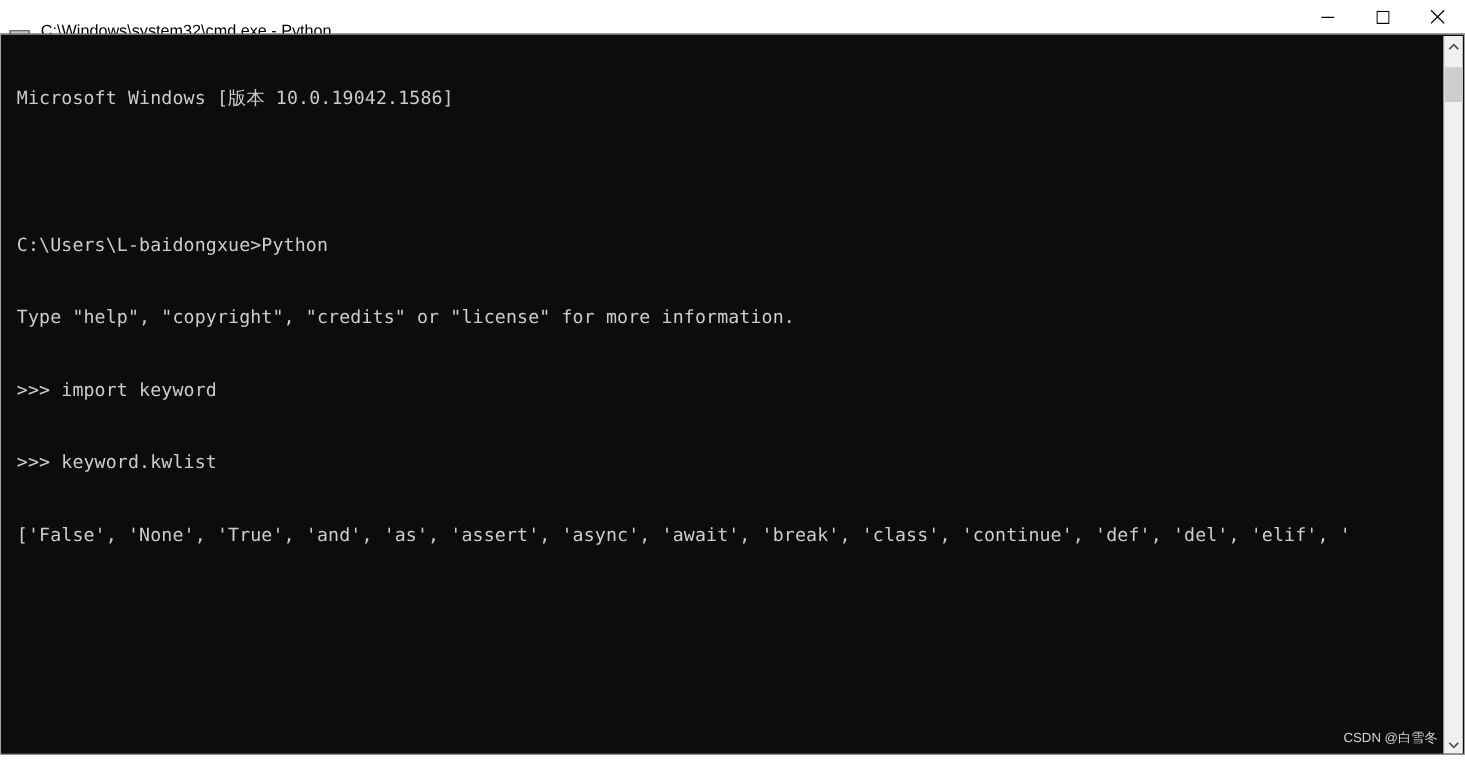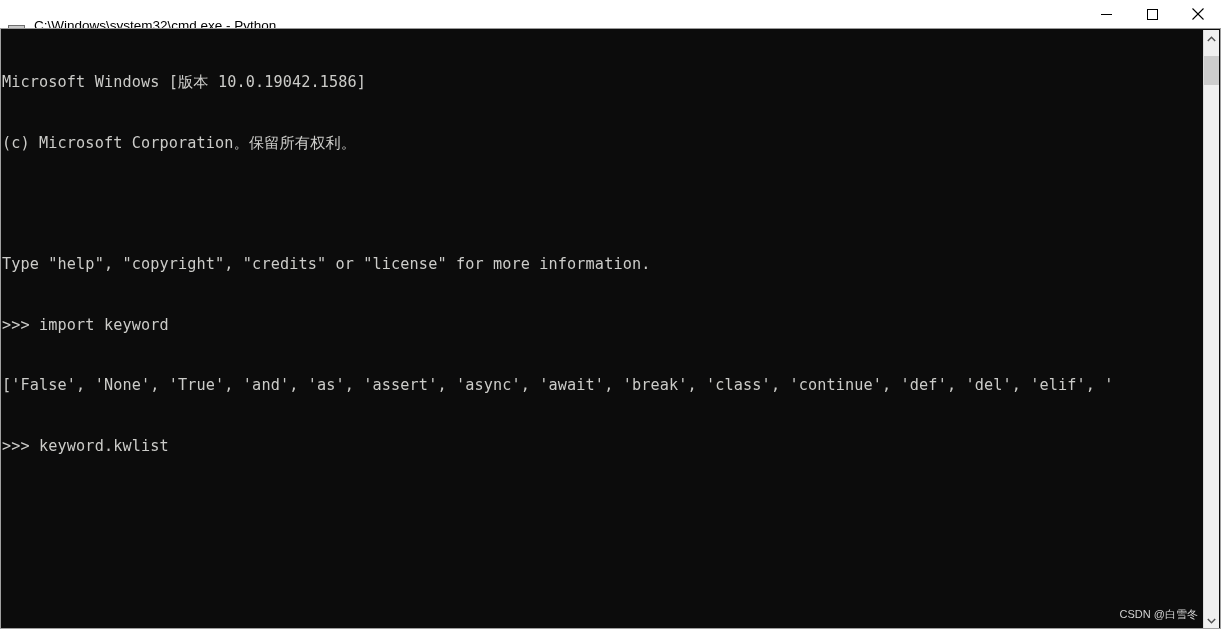--- a/index.html
+++ b/index.html
@@ -102,21 +102,21 @@
     border-top: 1px solid #9a9a9a;
     background: #0c0c0c;
     overflow: hidden;
   }
   #console-text {
     position: absolute;
     left: 0;
     top: 0;
     width: 1204px;
     height: 599px;
-    padding: 3px 0 0 1px;
+    padding: 3px 0 0 13px;
     box-sizing: border-box;
     background: #0c0c0c;
     font-family: "DejaVu Sans Mono", monospace;
     font-size: 15.2px;
     line-height: 20.2px;
     color: #ccccc9;
     white-space: pre;
     letter-spacing: 0.12px;
     overflow: hidden;
   }
@@ -196,26 +196,26 @@
           <line x1="11.5" y1="0.5" x2="0.5" y2="11.5" stroke="#000000" stroke-width="1.1"></line>
         </svg>
       </div>
     </div>
   </div>
 
   <div id="console-frame">
 
     <div id="console-text">
       <div class="line">Microsoft Windows [版本 10.0.19042.1586]</div>
-      <div class="line">(c) Microsoft Corporation。保留所有权利。</div>
       <div class="line blank"></div>
+      <div class="line">C:\Users\L-baidongxue&gt;Python</div>
       <div class="line">Type "help", "copyright", "credits" or "license" for more information.</div>
       <div class="line">&gt;&gt;&gt; import keyword</div>
+      <div class="line">&gt;&gt;&gt; keyword.kwlist</div>
       <div class="line">['False', 'None', 'True', 'and', 'as', 'assert', 'async', 'await', 'break', 'class', 'continue', 'def', 'del', 'elif', '</div>
-      <div class="line">&gt;&gt;&gt; keyword.kwlist</div>
       
       
     </div>
 
     <div id="scrollbar">
       <div class="sb-arrow" id="sb-arrow-up">
         <svg width="9" height="6" viewBox="0 0 9 6">
           <polyline points="0.8,5 4.5,1.2 8.2,5" fill="none" stroke="#505050" stroke-width="1.4"></polyline>
         </svg>
       </div>

